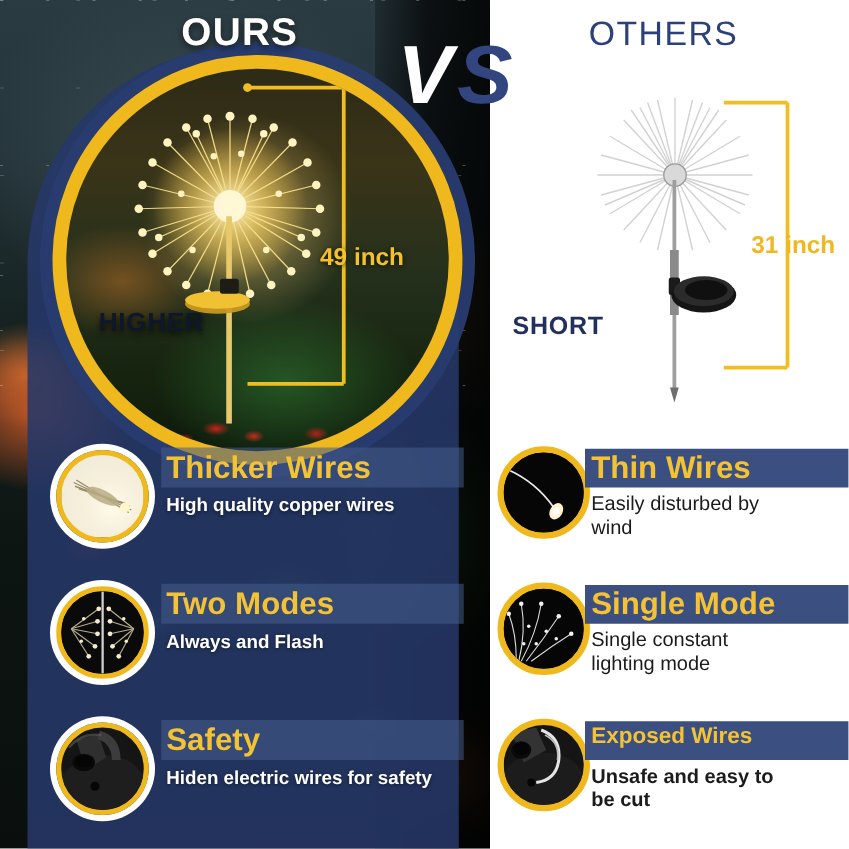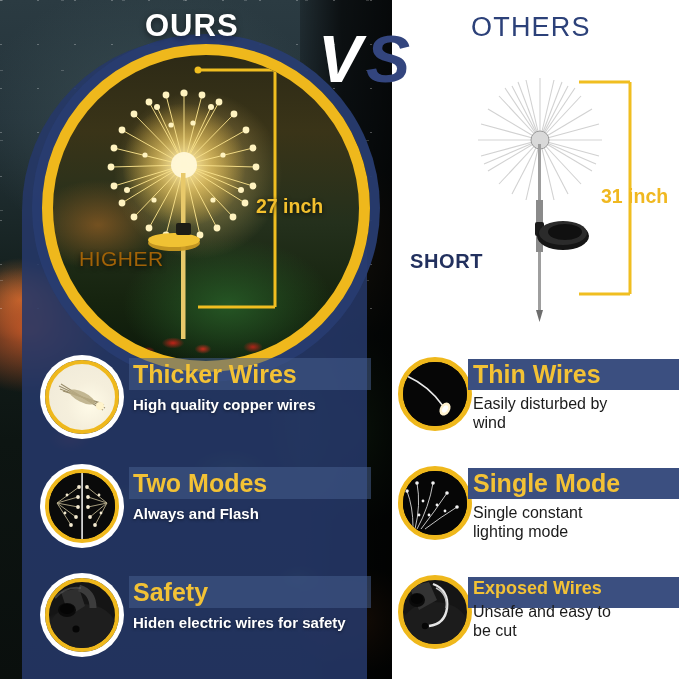--- a/index.html
+++ b/index.html
@@ -69,21 +69,21 @@
     background:
       radial-gradient(ellipse 16px 8px at 120px 52px, rgba(200,35,25,.95), rgba(200,35,25,0) 70%),
       radial-gradient(ellipse 12px 7px at 150px 58px, rgba(215,45,30,.9), rgba(215,45,30,0) 70%),
       radial-gradient(ellipse 10px 6px at 95px 60px, rgba(190,30,20,.9), rgba(190,30,20,0) 70%),
       radial-gradient(ellipse 14px 8px at 200px 56px, rgba(200,35,25,.85), rgba(200,35,25,0) 70%);
   }
   .hero-svg{position:absolute;left:0;top:0;}
 
   .higher-label{
     position:absolute;left:79px;top:247px;
-    color:#a16207;font-weight:normal;font-size:21px;letter-spacing:.5px;
+    color:#0f172a;font-weight:bold;font-size:21px;letter-spacing:.5px;
     text-shadow:0 2px 5px rgba(0,0,0,.75);
   }
   .inch-left{
     position:absolute;left:256px;top:195px;
     color:#F3C02E;font-weight:bold;font-size:19.5px;
     text-shadow:0 1px 4px rgba(0,0,0,.7);
   }
 
   
   .ours-title{
@@ -242,21 +242,21 @@
       <rect x="123" y="168" width="15" height="12" rx="2" fill="#1d1d16"></rect>
 
       <g stroke="#F0BE20" stroke-width="3" fill="none">
         <path d="M145 15 L222 15 M222 15 L222 252 M145 252 L222 252"></path>
       </g>
       <circle cx="145" cy="15" r="3.5" fill="#F0BE20"></circle>
     </svg>
   </div>
 
   <div class="higher-label">HIGHER</div>
-  <div class="inch-left">27 inch</div>
+  <div class="inch-left">49 inch</div>
 
   <div class="ours-title">OURS</div>
   <div class="vs-wrap">
     <span class="vs-v">V</span>
     <span class="vs-s">S</span>
   </div>
   <div class="others-title">OTHERS</div>
 
   <svg style="position:absolute;left:440px;top:70px;" width="200" height="260" viewBox="0 0 200 260">
     <g stroke="#cfcfcf" stroke-width="1.1" fill="none" opacity=".95">
@@ -434,17 +434,17 @@
         <path d="M6 6 L26 2 L34 20 L16 30 Z" fill="#333"></path>
         <ellipse cx="14" cy="20" rx="8" ry="7" fill="#0a0a0a"></ellipse>
         <ellipse cx="14" cy="19" rx="6" ry="5" fill="#050505"></ellipse>
         <path d="M30 4 Q46 10 44 28 Q42 44 26 46" stroke="#e5e5e5" stroke-width="2.4" fill="none"></path>
         <path d="M33 8 Q45 14 43 28" stroke="#bbb" stroke-width="1.4" fill="none"></path>
         <circle cx="22" cy="46" r="3.2" fill="#060606"></circle>
       </svg>
     </div>
     <div class="band-right" style="left:70px;top:2px;width:211px;height:31px;"></div>
     <div class="ftitle" style="left:75px;top:3px;font-size:18px;">Exposed Wires</div>
-    <div class="fsub on-white" style="left:75px;top:28px;width:206px;">Unsafe and easy to
+    <div class="fsub on-white" style="left:75px;top:38px;width:206px;font-weight:bold;">Unsafe and easy to
 be cut</div>
   </div>
 
 </div>
 
 </body></html>

